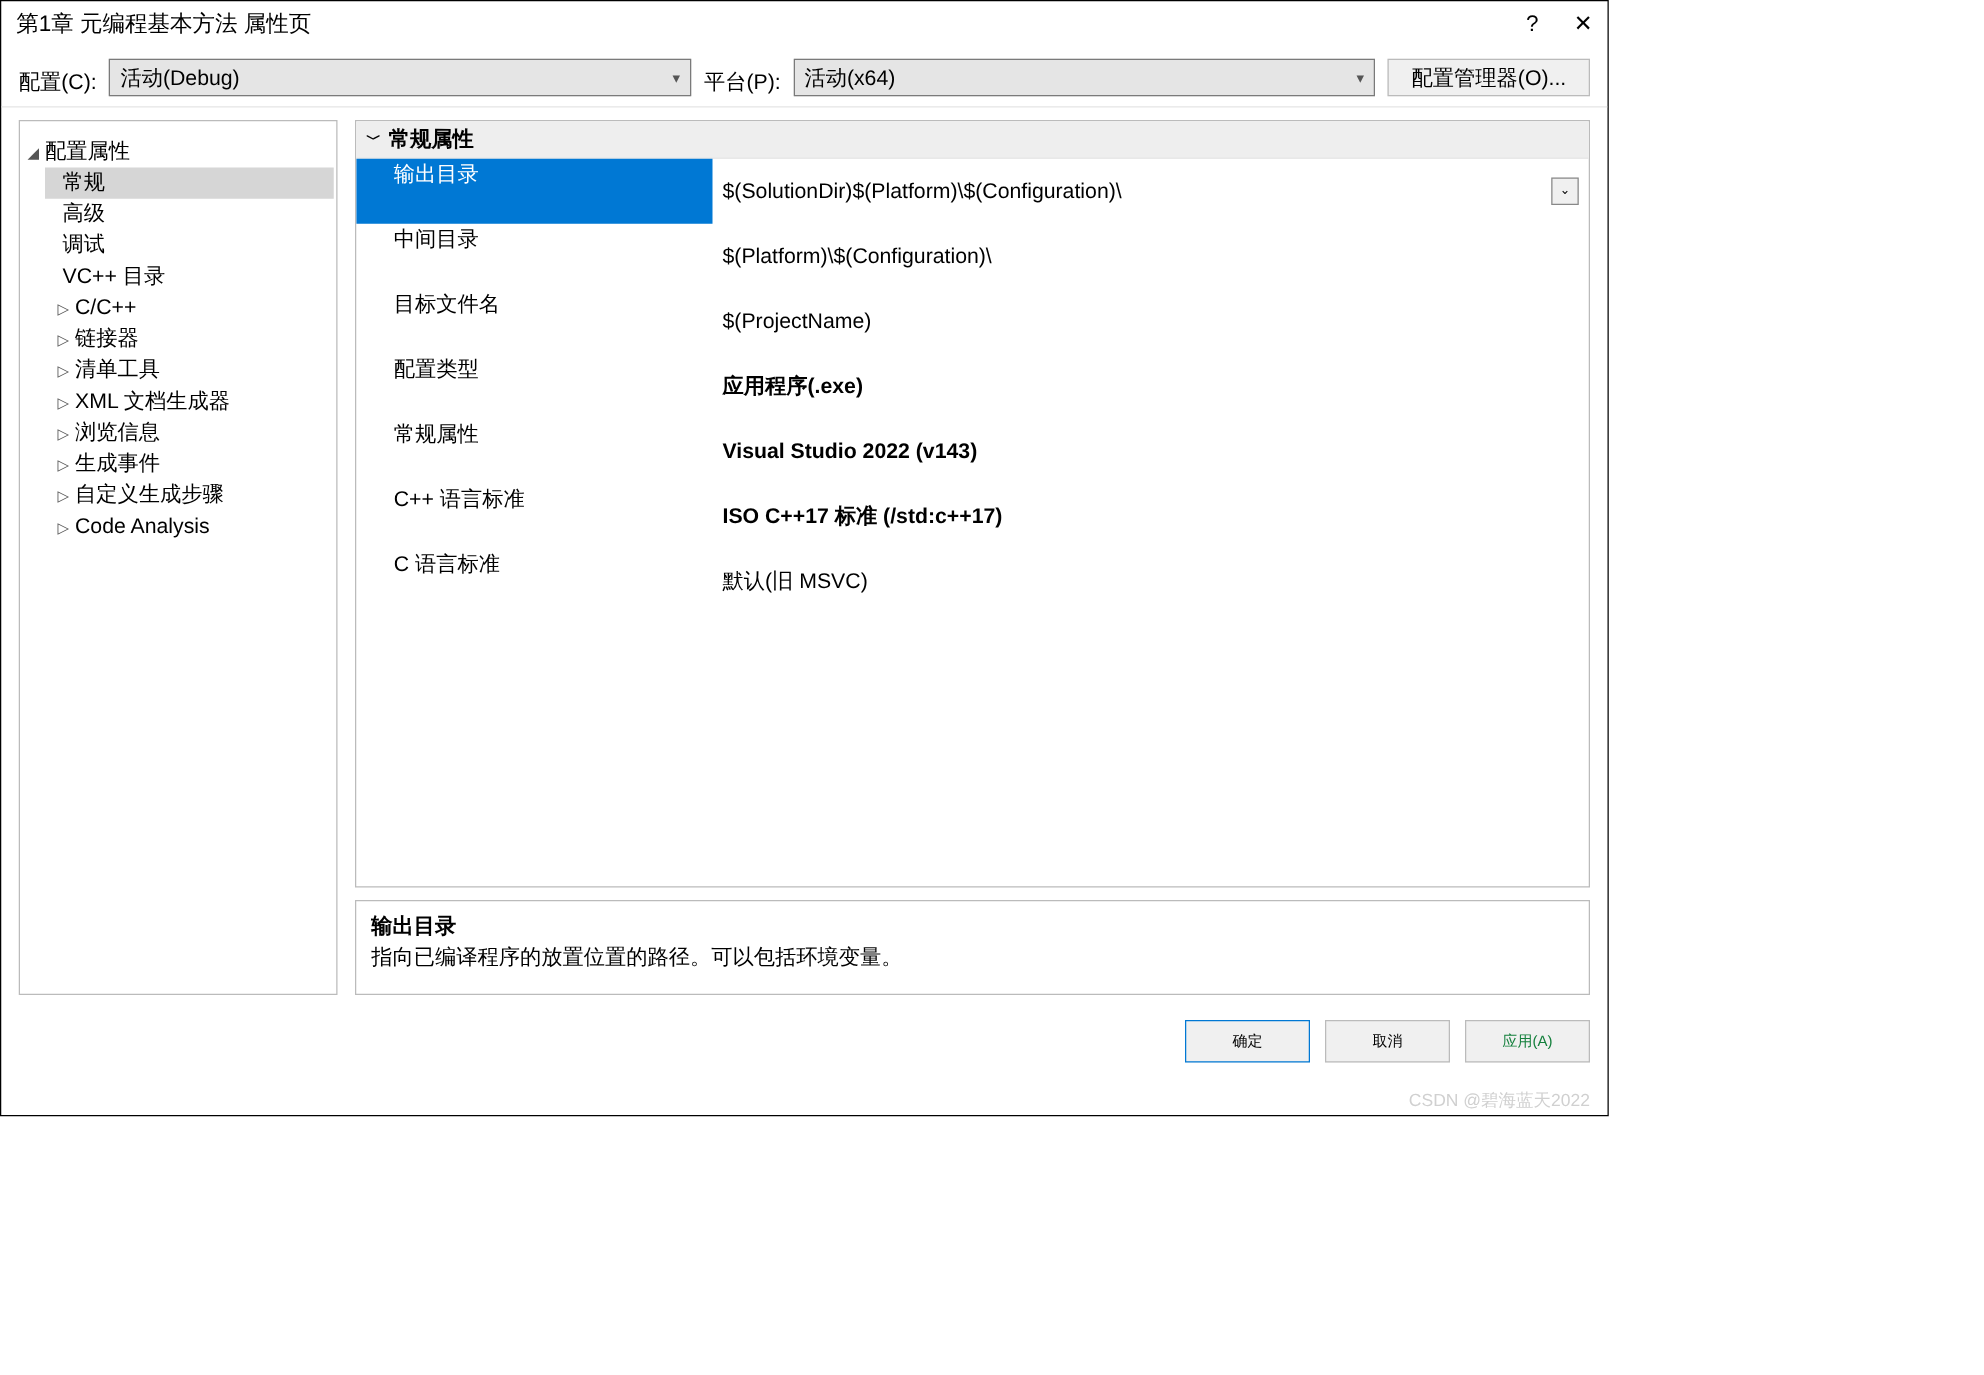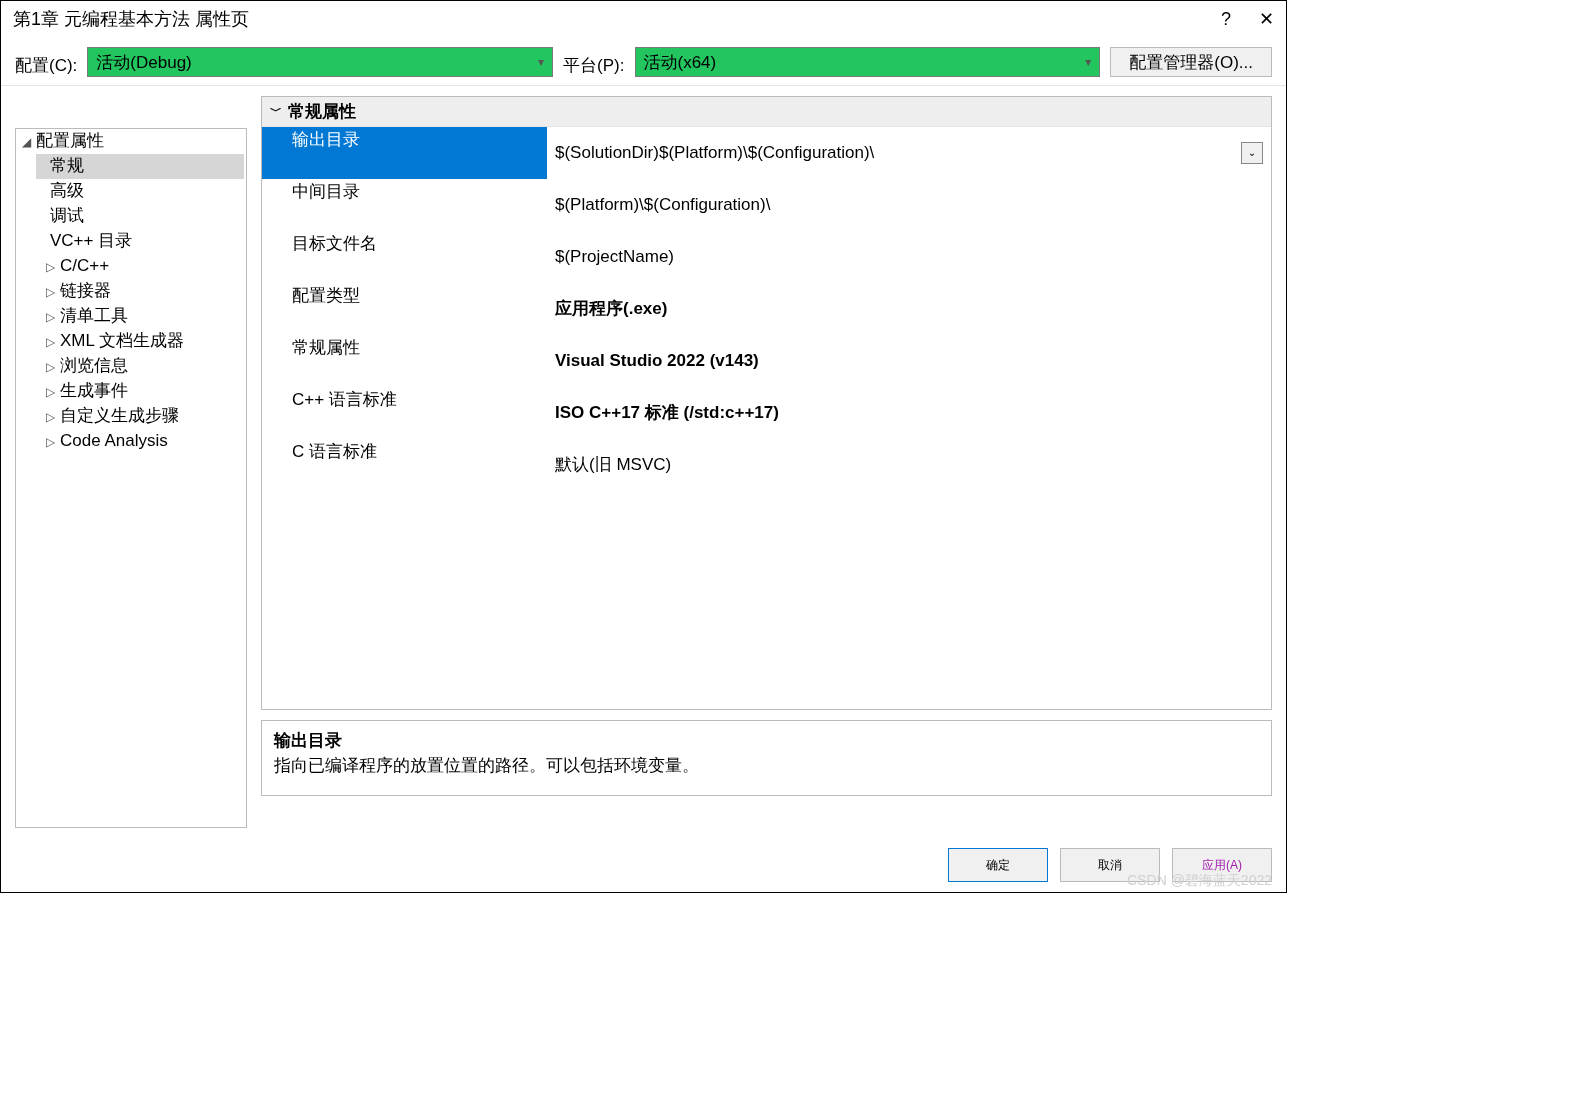--- a/index.html
+++ b/index.html
@@ -33,21 +33,21 @@
     gap:10px;
     padding:10px 14px 8px 14px;
     border-bottom:1px solid #e5e5e5;
   }
   .cfg-label { font-size:17px; white-space:nowrap; }
   .combo {
     display:flex;
     align-items:center;
     justify-content:space-between;
     border:1px solid #7a7a7a;
-    background:#22c55e;
+    background:#e5e5e5;
     height:30px;
     padding:0 8px;
     font-size:17px;
   }
   .combo .chev { font-size:12px; color:#555; }
   .combo1 { flex:1; min-width:0; }
   .combo2 { flex:1; min-width:0; }
   .btn-config-manager {
     height:30px;
     border:1px solid #bbb;
@@ -58,25 +58,24 @@
     align-items:center;
   }
   
   .main {
     display:flex;
     gap:14px;
     padding:10px 14px;
   }
   .tree {
     border:1px solid #bbb;
-    width:232px;
+    width:255px;
     height:700px;
-    padding:0 2px;
+    padding:12px 2px;
     overflow:auto;
-    margin-top:32px;
   }
   .tree-root > .tree-item { padding-left:4px; }
   .tree-item { line-height:24px; font-size:17px; white-space:nowrap; }
   .tree-caret { display:inline-block; width:14px; color:#555; font-size:12px; }
   .tree-children { margin-left:18px; }
   .tree-children .tree-item { padding-left:10px; }
   .tree-children .tree-item.leaf { padding-left:0; }
   .tree-item.leaf .tree-caret { visibility:hidden; }
   .tree-item.selected {
     background:#d6d6d6;
@@ -151,21 +150,21 @@
     min-width:100px;
     height:34px;
     border:1px solid #bbb;
     background:#f0f0f0;
     font-size:12px;
     display:inline-flex;
     align-items:center;
     justify-content:center;
   }
   .btn.primary { border:1.5px solid #0078d4; }
-  .btn.disabled { color:#a21caf; }
+  .btn.disabled { color:#15803d; }
   .watermark {
     position:absolute;
     right:14px;
     bottom:2px;
     color:#d0d0d0;
     font-size:14px;
     pointer-events:none;
   }
 </style>
 </head>

